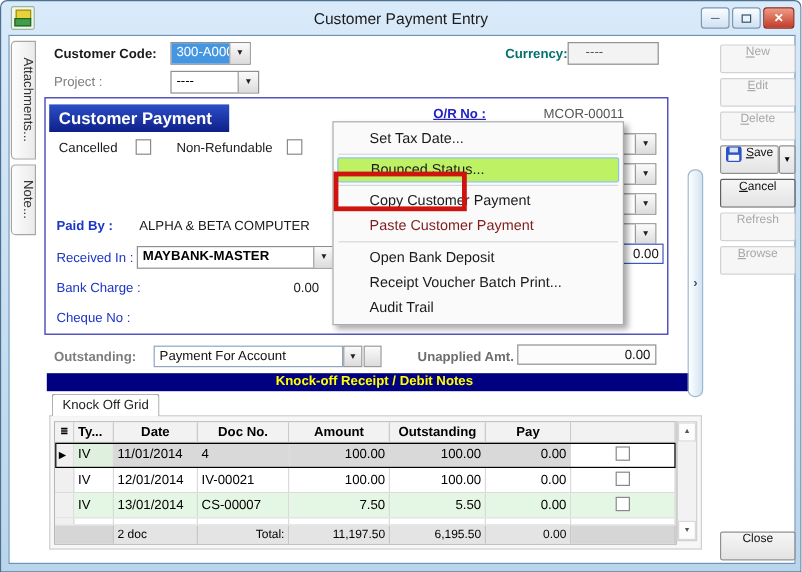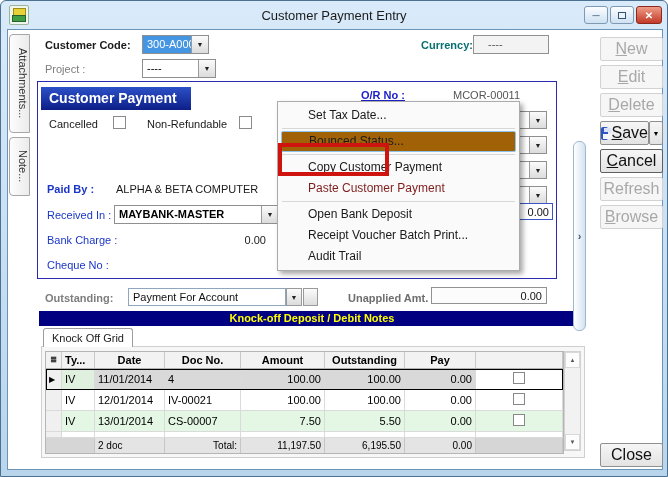--- a/index.html
+++ b/index.html
@@ -100,38 +100,38 @@
   .split { position:absolute; left:572px; top:140px; width:13px; height:190px;
            border:1px solid #9db8d0; border-radius:6px;
            background:linear-gradient(90deg,#ffffff,#d3e3f1);
            display:flex; align-items:center; justify-content:center;
            font-size:11px; font-weight:bold; color:#3c5a74; z-index:20; }
 
   
   .btn { position:absolute; left:599px; width:63px; height:24px;
          border:1px solid #8f8f8f; border-radius:2px;
          background:linear-gradient(#f6f6f6,#e3e3e3);
-         font-size:16px; color:#111; display:flex; align-items:center; justify-content:center; }
+         font-size:10px; color:#111; display:flex; align-items:flex-start; justify-content:center; }
   .btn.dis { border-color:#d2d2d2; background:#f6f6f6; color:#a8a8a8; }
   .accel::first-letter { text-decoration:underline; }
   .floppy { position:relative; width:13px; height:13px; background:#2d53c4; border-radius:2px; margin-right:4px; }
   .floppy::before { content:""; position:absolute; top:1px; left:3px; width:7px; height:4px; background:#d9e3f8; }
   .floppy::after  { content:""; position:absolute; bottom:1px; left:2px; width:9px; height:5px; background:#f4f6fa; }
   .savearrow { position:absolute; left:648px; top:120px; width:14px; height:24px;
                border:1px solid #8f8f8f; border-radius:2px;
                background:linear-gradient(#f6f6f6,#e3e3e3);
                font-size:7px; display:flex; align-items:center; justify-content:center; }
 
   
   .menu { position:absolute; left:276px; top:100px; width:243px; z-index:50;
           background:#fafafa; border:1px solid #ababab; padding:3px 1px;
           box-shadow:3px 3px 5px rgba(0,0,0,0.35); }
   .mi { height:21px; line-height:21px; font-size:12px; color:#1a1a1a; padding-left:29px; white-space:nowrap; }
   .mi.dis { color:#7f1d1d; }
-  .mi.hl { background:#a16207; border:1px solid #8cc3ea; border-radius:2px;
+  .mi.hl { background:#bef264; border:1px solid #8cc3ea; border-radius:2px;
            margin:0 2px; padding-left:27px; height:21px; line-height:19px; }
   .msep { height:1px; background:#d7d7d7; margin:2px 3px; }
 
   .redbox { position:absolute; left:277px; top:142px; width:111px; height:33px;
             border:4px solid #cf1410; z-index:60; }
 </style>
 </head>
 <body>
 
 <div class="win">
@@ -217,21 +217,21 @@
   <div class="lbl blue" style="left:46px;top:258px;">Cheque No :</div>
   <div class="lbl" style="left:150px;top:258px;width:115px;"></div>
 
   <div class="lbl b gray" style="left:44px;top:291px;">Outstanding:</div>
   <div class="lbl" style="left:127px;top:287px;width:158px;height:18px;border:1px solid #8fa6bf;background:#fff;line-height:16px;padding-left:4px;color:#111;">Payment For Account</div>
   <div class="dbtn" style="position:absolute;left:285px;top:287px;width:16px;height:18px;border:1px solid #9a9a9a;">▼</div>
   <div class="abs" style="left:302px;top:287px;width:15px;height:18px;border:1px solid #9a9a9a;background:linear-gradient(#fbfbfb,#dcdcdc);"></div>
   <div class="lbl b" style="left:347px;top:291px;color:#6e6e6e;">Unapplied Amt.</div>
   <div class="sunken num" style="left:430px;top:286px;width:116px;height:17px;background:#fcfcfc;text-align:right;padding-right:4px;color:#111;">0.00</div>
 
-  <div class="kbanner">Knock-off Deposit / Debit Notes</div>
+  <div class="kbanner">Knock-off Receipt / Debit Notes</div>
   <div class="gpanel"></div>
   <div class="ktab">Knock Off Grid</div>
 
   <div class="grid">
     <div class="grow ghead">
       <div class="gcell c0" style="font-size:8px;">≣</div>
       <div class="gcell c1" style="text-align:left;">Ty...</div>
       <div class="gcell c2">Date</div>
       <div class="gcell c3">Doc No.</div>
       <div class="gcell c4">Amount</div>

